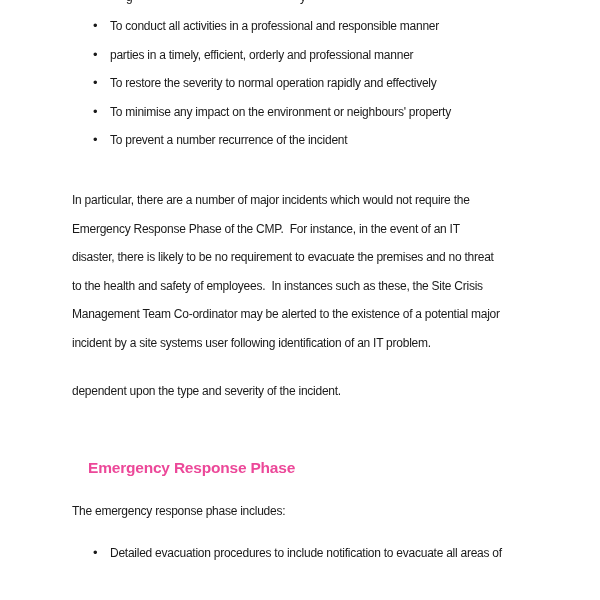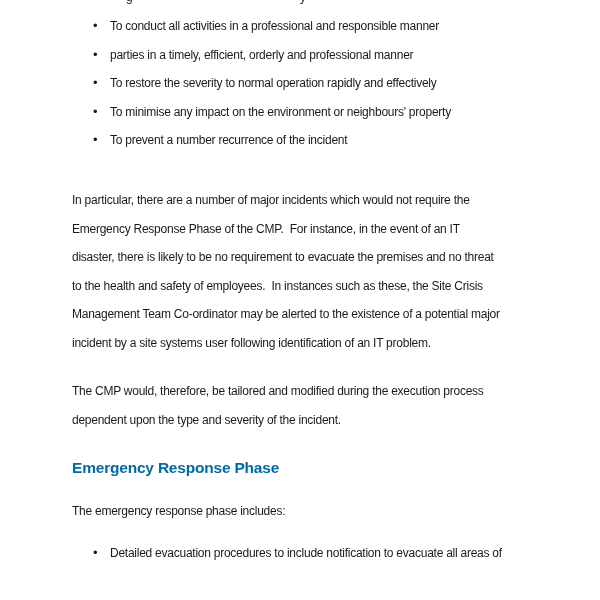--- a/index.html
+++ b/index.html
@@ -61,21 +61,22 @@
 
   .objectives-list { top: 12px; }
   .para-incidents  { top: 186px; }
   .para-tailored   { top: 377px; }
   .heading-emergency {
     top: 457px;
     font-size: 15.5px;
     font-weight: bold;
     letter-spacing: -0.2px;
     line-height: 22px;
-    color: #0369a1;
+    color: #ec4899;
+    margin-left: 16px;
   }
   .para-includes   { top: 497px; }
   .response-list   { top: 539px; }
 </style>
 </head>
 <body>
 
 <div class="page">
 
   <div class="top-cropped">
@@ -109,21 +110,20 @@
   <div class="section para-incidents">
     <span class="line">In particular, there are a number of major incidents which would not require the</span>
     <span class="line">Emergency Response Phase of the CMP.  For instance, in the event of an IT</span>
     <span class="line">disaster, there is likely to be no requirement to evacuate the premises and no threat</span>
     <span class="line">to the health and safety of employees.  In instances such as these, the Site Crisis</span>
     <span class="line">Management Team Co-ordinator may be alerted to the existence of a potential major</span>
     <span class="line">incident by a site systems user following identification of an IT problem.</span>
   </div>
 
   <div class="section para-tailored">
-    <span class="line">The CMP would, therefore, be tailored and modified during the execution process</span>
     <span class="line">dependent upon the type and severity of the incident.</span>
   </div>
 
   <div class="section heading-emergency">Emergency Response Phase</div>
 
   <div class="section para-includes">
     <span class="line">The emergency response phase includes:</span>
   </div>
 
   <div class="section bullet-list response-list">

